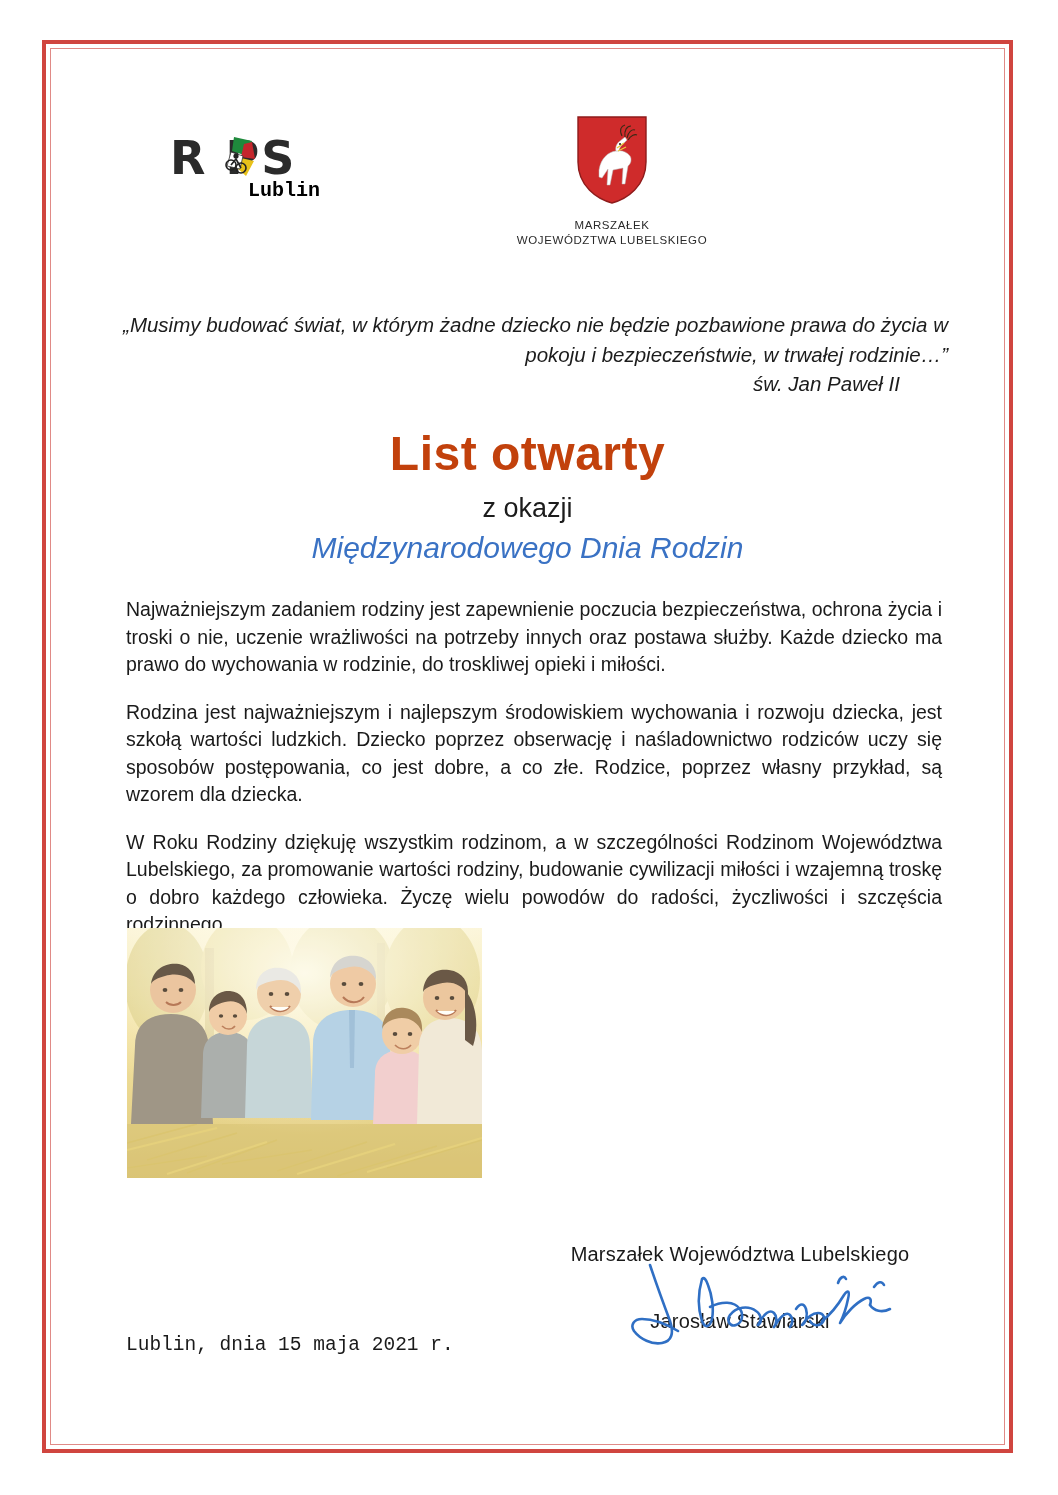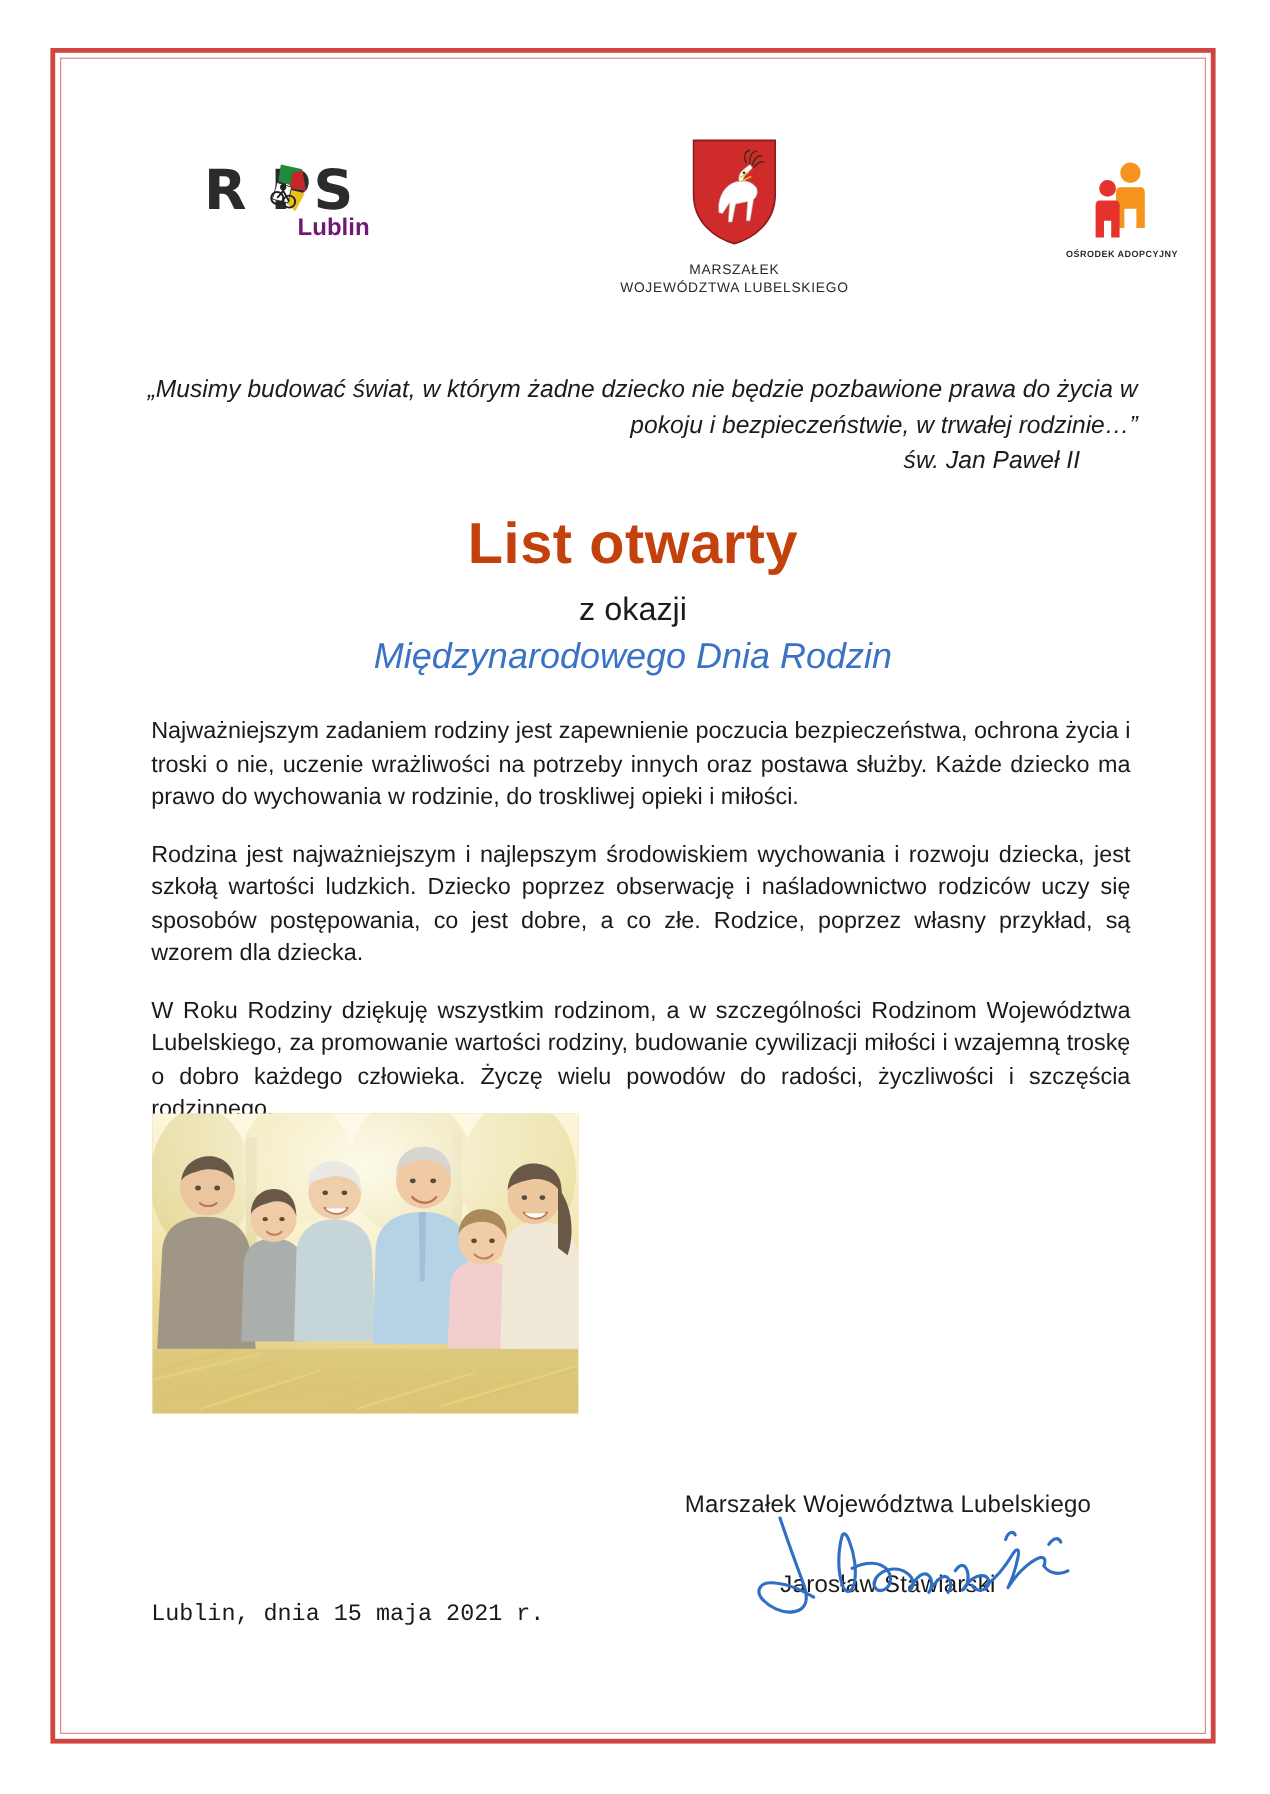--- a/index.html
+++ b/index.html
@@ -81,22 +81,22 @@
     top: 2px;
     width: 44px;
     height: 46px;
   }
   .rops-sub {
     position: absolute;
     left: 78px;
     top: 46px;
     font-size: 20px;
     font-weight: bold;
-    color: #701a75;
-    font-family: Liberation Sans, sans-serif;
+    color: #000000;
+    font-family: Liberation Mono, monospace;
   }
 
   
   .coa-block {
     position: absolute;
     left: 447px;
     top: 66px;
     width: 230px;
     text-align: center;
   }
@@ -304,29 +304,20 @@
           <path d="M53 26 C56 21 60 20 62 21"></path>
         </g>
         <circle cx="45" cy="30" r="1.1" fill="#2b2b2b"></circle>
       </svg>
       <div class="coa-caption">
         <div>MARSZAŁEK</div>
         <div>WOJEWÓDZTWA LUBELSKIEGO</div>
       </div>
     </div>
 
-    <div class="adopt-logo">
-      <svg class="adopt-figs" viewBox="0 0 60 72">
-        <circle cx="37" cy="12" r="8.5" fill="#f7941e"></circle>
-        <path d="M28 24 H46 C48 24 49 26 49 28 V58 H42 V42 H32 V58 H25 V28 C25 26 26 24 28 24 Z" fill="#f7941e"></path>
-        <circle cx="18" cy="25" r="7" fill="#e5322d"></circle>
-        <path d="M11 35 H25 C27 35 28 37 28 39 V66 H21 V52 H15 V66 H8 V39 C8 37 9 35 11 35 Z" fill="#e5322d"></path>
-      </svg>
-      <div class="adopt-caption">OŚRODEK ADOPCYJNY</div>
-    </div>
   </div>
 
   <div class="quote">„Musimy budować świat, w którym żadne dziecko nie będzie pozbawione prawa do życia w pokoju i bezpieczeństwie, w trwałej rodzinie…”</div>
   <div class="quote-attrib">św. Jan Paweł II</div>
 
   <div class="title-main">List otwarty</div>
   <div class="title-sub1">z okazji</div>
   <div class="title-sub2">Międzynarodowego Dnia Rodzin</div>
 
   <div class="body-copy">

